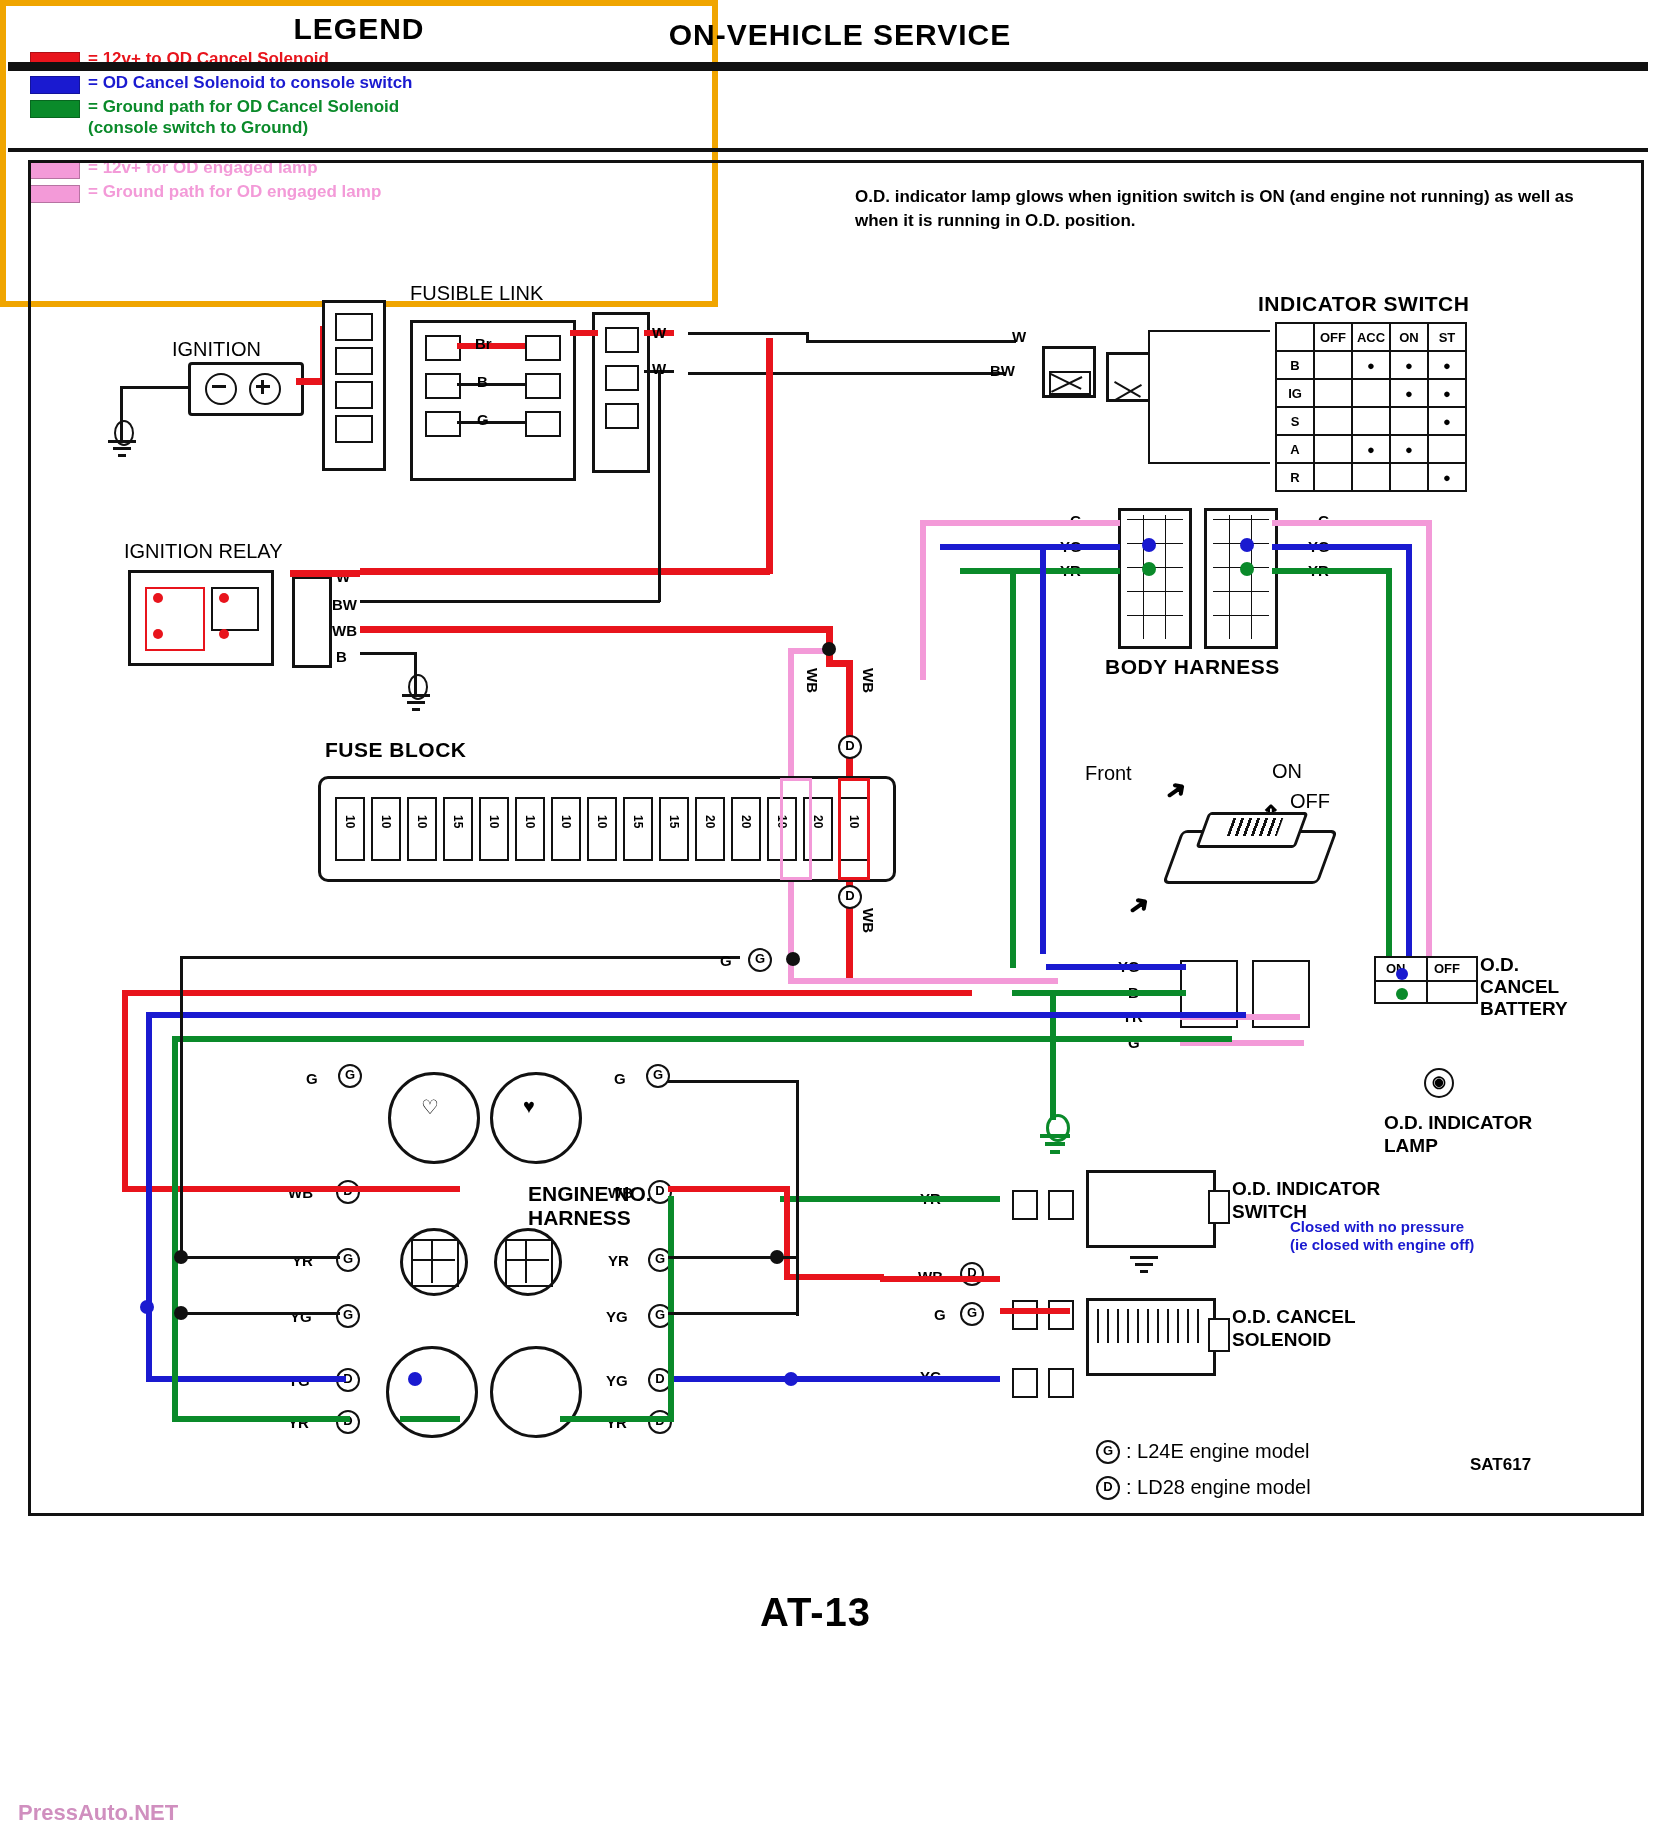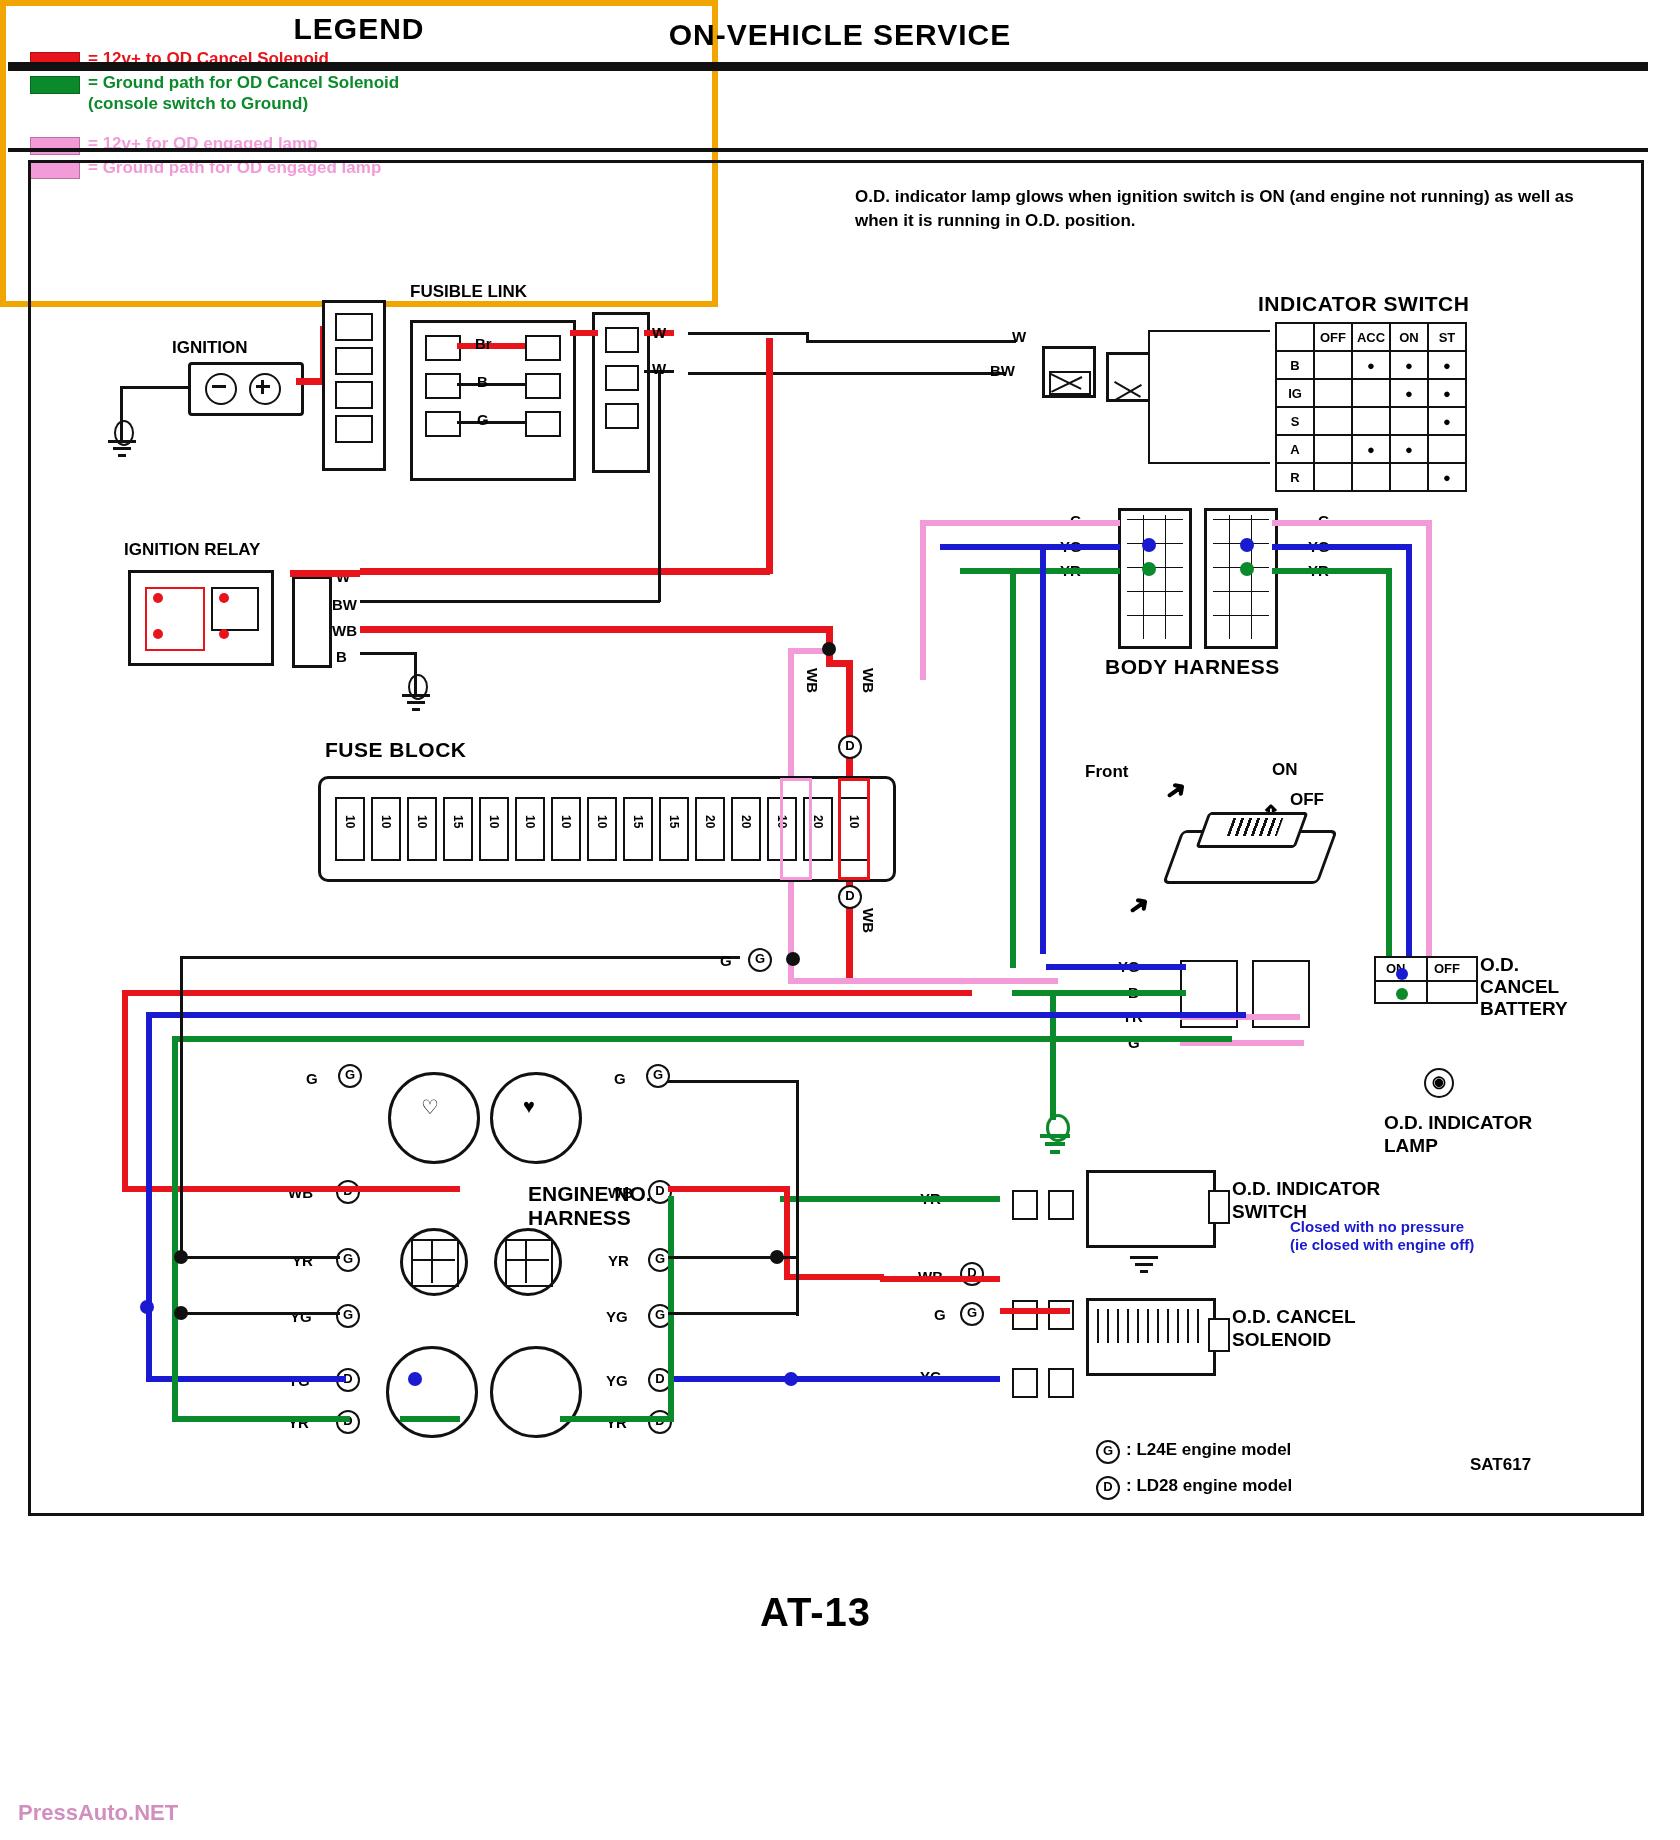--- a/index.html
+++ b/index.html
@@ -5,21 +5,21 @@
   html,body{margin:0;padding:0;background:#ffffff;}
   body{width:1680px;height:1840px;position:relative;font-family:"Liberation Sans",sans-serif;color:#000;}
   .page{position:absolute;left:0;top:0;width:1680px;height:1840px;}
   .abs{position:absolute;}
   .hdr-title{left:0;top:18px;width:1680px;text-align:center;font-size:30px;font-weight:bold;letter-spacing:1px;}
   .hdr-rule{left:8px;top:62px;width:1640px;height:9px;background:#111;}
   .sec-title{left:28px;top:108px;font-size:29px;font-weight:bold;letter-spacing:.5px;}
   .sec-rule{left:8px;top:148px;width:1640px;height:4px;background:#111;}
   .frame{left:28px;top:160px;width:1610px;height:1350px;border:3px solid #111;}
   .note{left:855px;top:185px;width:760px;font-size:17px;font-weight:bold;line-height:1.4;}
-  .lbl{font-size:17px;font-weight:bold;}
+  .lbl{font-size:20px;font-weight:normal;}
   .lbl-sm{font-size:15px;font-weight:bold;}
   .lbl-xs{font-size:13px;font-weight:bold;}
   .big{font-size:21px;font-weight:bold;letter-spacing:.5px;}
   .box{border:3px solid #111;background:#fff;}
   .box2{border:2px solid #111;background:#fff;}
   .wire{position:absolute;background:#111;}
   .red{background:#e8141c;}
   .blue{background:#1a1ad0;}
   .green{background:#0a8a2a;}
   .pink{background:#f39ad8;}
@@ -501,20 +501,24 @@
 
   <div class="abs sat">SAT617</div>
 
   <div class="legend">
     <h2>LEGEND</h2>
     <div class="leg-row">
       <div class="sw" style="background:#e8141c;"></div>
       <div class="leg-txt" style="color:#e8141c;white-space:pre-line;">= 12v+ to OD Cancel Solenoid</div>
     </div>
     <div class="leg-row">
+      <div class="sw" style="background:#1a1ad0;"></div>
+      <div class="leg-txt" style="color:#1a1ad0;white-space:pre-line;">= OD Cancel Solenoid to console switch</div>
+    </div>
+    <div class="leg-row">
       <div class="sw" style="background:#0a8a2a;"></div>
       <div class="leg-txt" style="color:#0a8a2a;white-space:pre-line;">= Ground path for OD Cancel Solenoid
 (console switch to Ground)</div>
     </div>
     <div class="leg-row" style="margin-top:18px;">
       <div class="sw" style="background:#f39ad8;"></div>
       <div class="leg-txt" style="color:#f39ad8;white-space:pre-line;">= 12v+ for OD engaged lamp</div>
     </div>
     <div class="leg-row">
       <div class="sw" style="background:#f39ad8;"></div>

